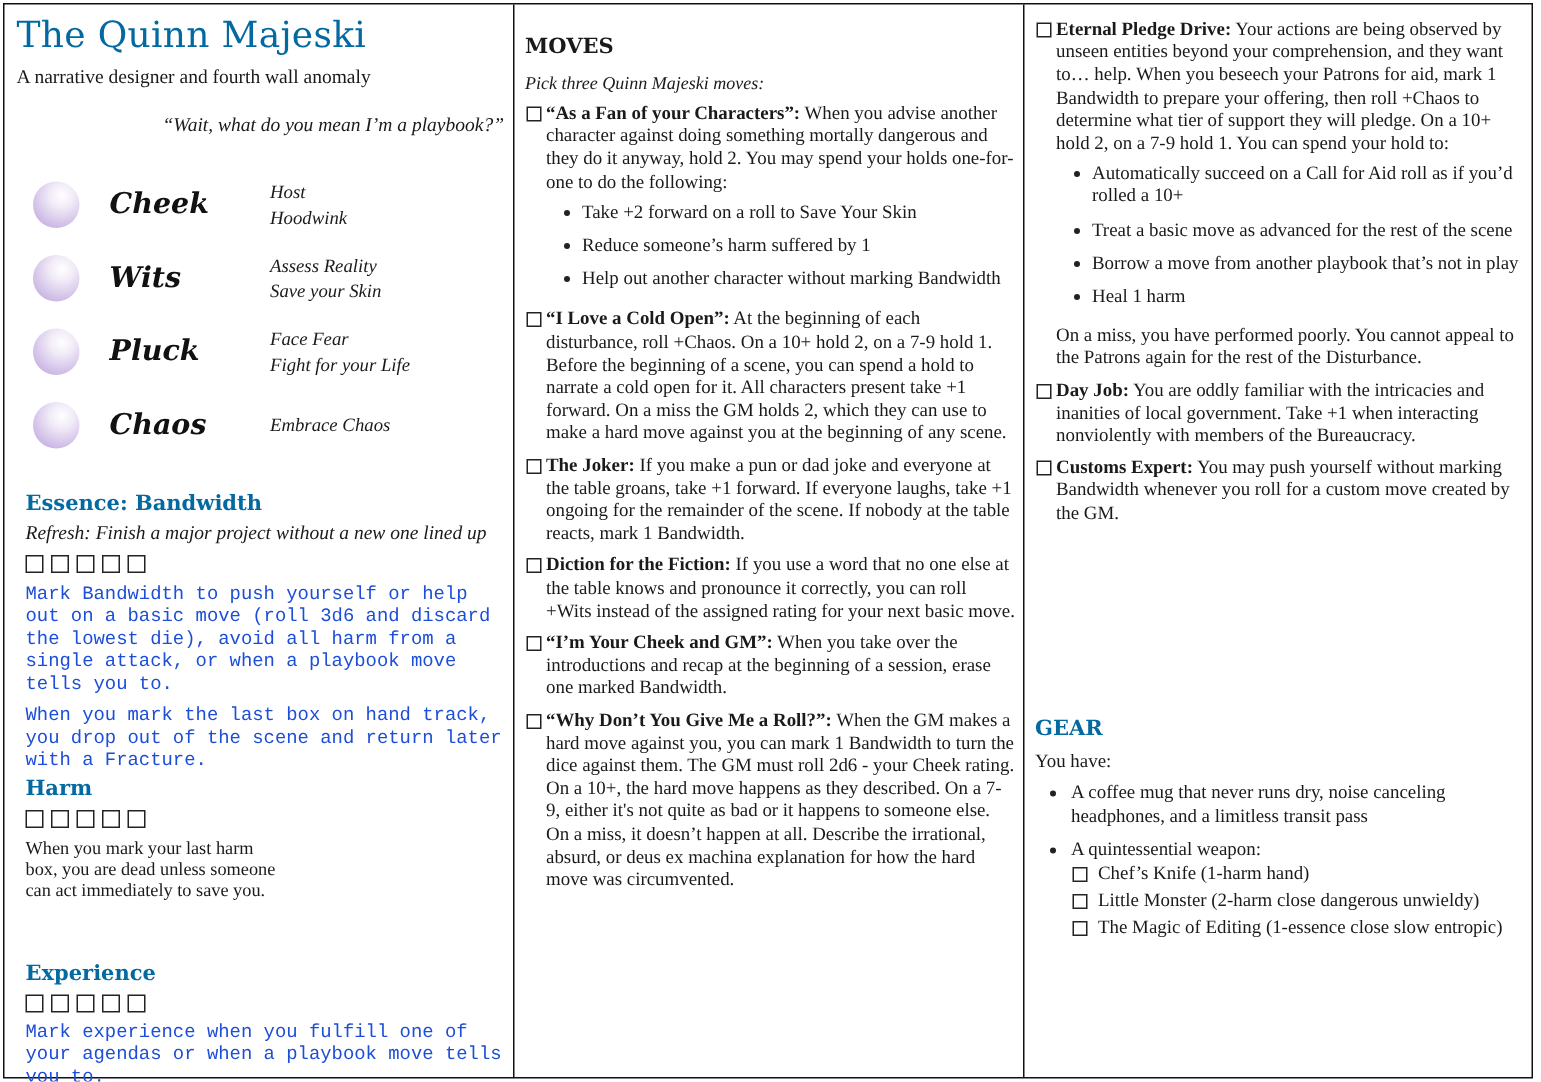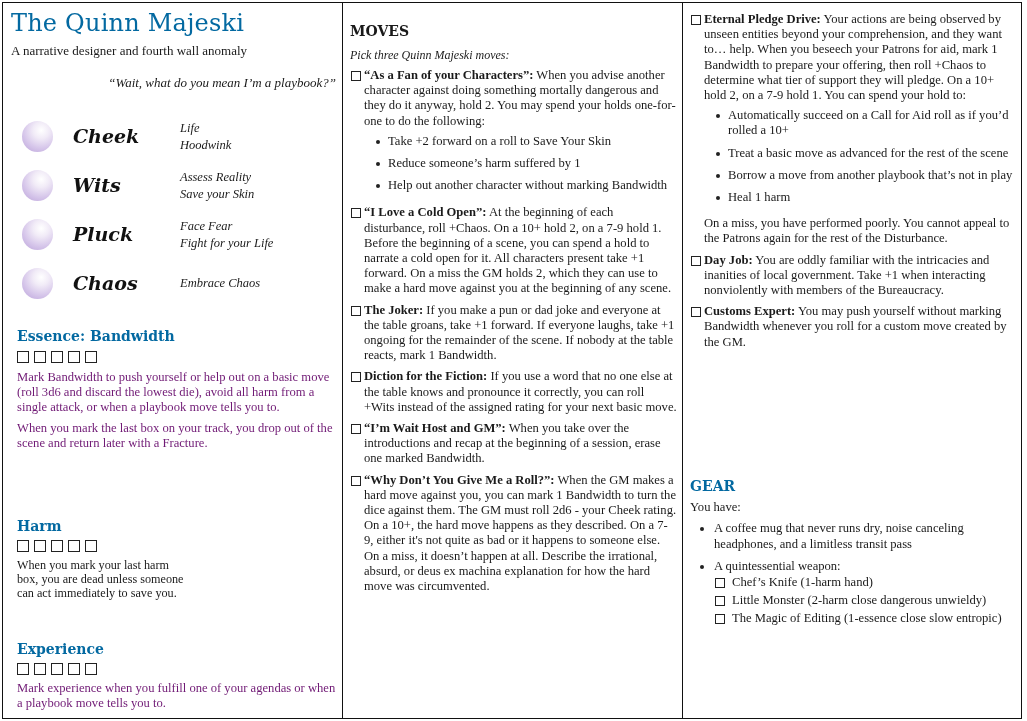--- a/index.html
+++ b/index.html
@@ -9,21 +9,21 @@
   .sheet {
     position: absolute; left: 2px; top: 2px; width: 1020px; height: 717px;
     border: 1.5px solid #111; display: flex;
   }
   .col { position: relative; height: 100%; }
   .col1 { width: 340px; border-right: 1.5px solid #111; }
   .col2 { width: 340px; border-right: 1.5px solid #111; }
   .col3 { flex: 1; }
 
   
-  .body-text { font-family: Liberation Serif, serif; font-size: 12.6px; line-height: 15px; color: #701a75; }
+  .body-text { font-family: Liberation Mono, monospace; font-size: 12.6px; line-height: 15px; color: #1d4ed8; }
 
   
   .title { position: absolute; left: 8px; top: 6px; font-family: "DejaVu Serif", serif; font-size: 24px; font-weight: normal; color: #0369a1; letter-spacing: 0.2px; }
   .subtitle { position: absolute; left: 8px; top: 40px; font-family: "Liberation Serif", serif; font-size: 13px; }
   .quote { position: absolute; right: 6px; top: 72px; font-family: "Liberation Serif", serif; font-style: italic; font-size: 13px; }
 
   .stats { position: absolute; left: 0; top: 112px; width: 340px; }
   .stat-row { position: relative; height: 49px; }
   .orb {
     position: absolute; left: 19px; top: 6px; width: 31px; height: 31px; border-radius: 50%;
@@ -82,21 +82,21 @@
   <div class="col col1">
     <div class="title">The Quinn Majeski</div>
     <div class="subtitle">A narrative designer and fourth wall anomaly</div>
     <div class="quote">“Wait, what do you mean I’m a playbook?”</div>
 
     <div class="stats">
       <div class="stat-row">
         <div class="orb"></div>
         <div class="stat-name">Cheek</div>
         <div class="stat-moves">
-          <div>Life</div>
+          <div>Host</div>
           <div>Hoodwink</div>
         </div>
       </div>
       <div class="stat-row">
         <div class="orb"></div>
         <div class="stat-name">Wits</div>
         <div class="stat-moves">
           <div>Assess Reality</div>
           <div>Save your Skin</div>
         </div>
@@ -113,29 +113,30 @@
         <div class="orb"></div>
         <div class="stat-name">Chaos</div>
         <div class="stat-moves">
           <div>Embrace Chaos</div>
         </div>
       </div>
     </div>
 
     <div class="essence">
       <div class="section-h">Essence: Bandwidth</div>
+      <div class="refresh">Refresh: Finish a major project without a new one lined up</div>
       <div class="boxes">
         <div class="box"></div>
         <div class="box"></div>
         <div class="box"></div>
         <div class="box"></div>
         <div class="box"></div>
       </div>
       <p class="body-text">Mark Bandwidth to push yourself or help out on a basic move (roll 3d6 and discard the lowest die), avoid all harm from a single attack, or when a playbook move tells you to.</p>
-      <p class="body-text">When you mark the last box on your track, you drop out of the scene and return later with a Fracture.</p>
+      <p class="body-text">When you mark the last box on hand track, you drop out of the scene and return later with a Fracture.</p>
     </div>
 
     <div class="harm">
       <div class="section-h">Harm</div>
       <div class="boxes">
         <div class="box"></div>
         <div class="box"></div>
         <div class="box"></div>
         <div class="box"></div>
         <div class="box"></div>
@@ -182,21 +183,21 @@
         <span class="mname">The Joker:</span><span> If you make a pun or dad joke and everyone at the table groans, take +1 forward. If everyone laughs, take +1 ongoing for the remainder of the scene. If nobody at the table reacts, mark 1 Bandwidth.</span>
       </div>
 
       <div class="move">
         <span class="chk"></span>
         <span class="mname">Diction for the Fiction:</span><span> If you use a word that no one else at the table knows and pronounce it correctly, you can roll +Wits instead of the assigned rating for your next basic move.</span>
       </div>
 
       <div class="move">
         <span class="chk"></span>
-        <span class="mname">“I’m Wait Host and GM”:</span><span> When you take over the introductions and recap at the beginning of a session, erase one marked Bandwidth.</span>
+        <span class="mname">“I’m Your Cheek and GM”:</span><span> When you take over the introductions and recap at the beginning of a session, erase one marked Bandwidth.</span>
       </div>
 
       <div class="move">
         <span class="chk"></span>
         <span class="mname">“Why Don’t You Give Me a Roll?”:</span><span> When the GM makes a hard move against you, you can mark 1 Bandwidth to turn the dice against them. The GM must roll 2d6 - your Cheek rating. On a 10+, the hard move happens as they described. On a 7-9, either it's not quite as bad or it happens to someone else. On a miss, it doesn’t happen at all. Describe the irrational, absurd, or deus ex machina explanation for how the hard move was circumvented.</span>
       </div>
     </div>
   </div>
 
   <div class="col col3">

